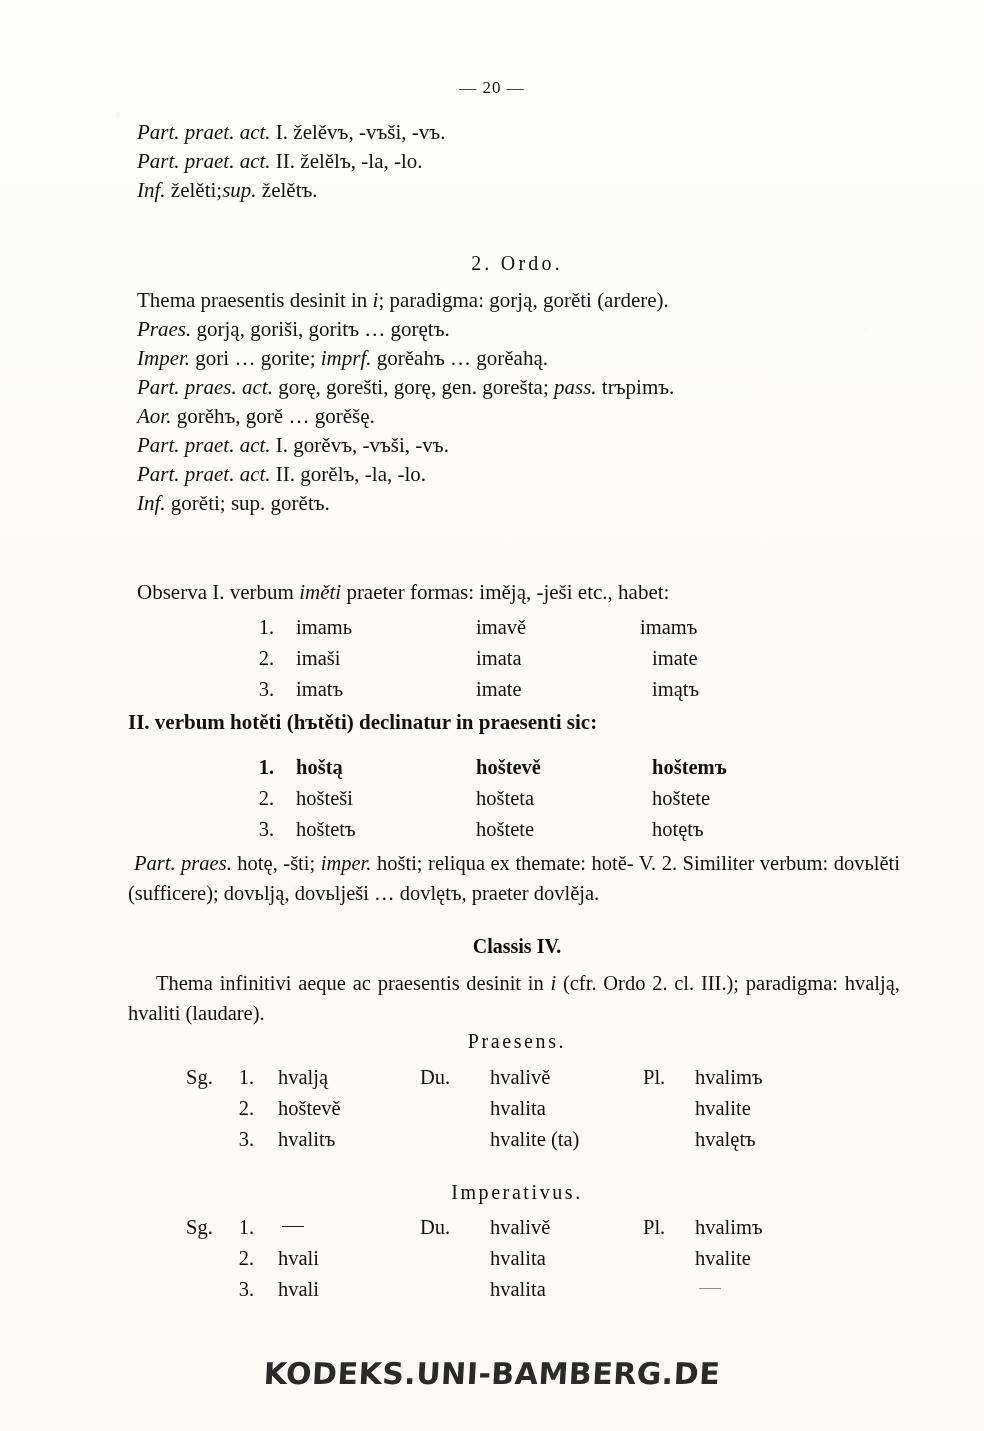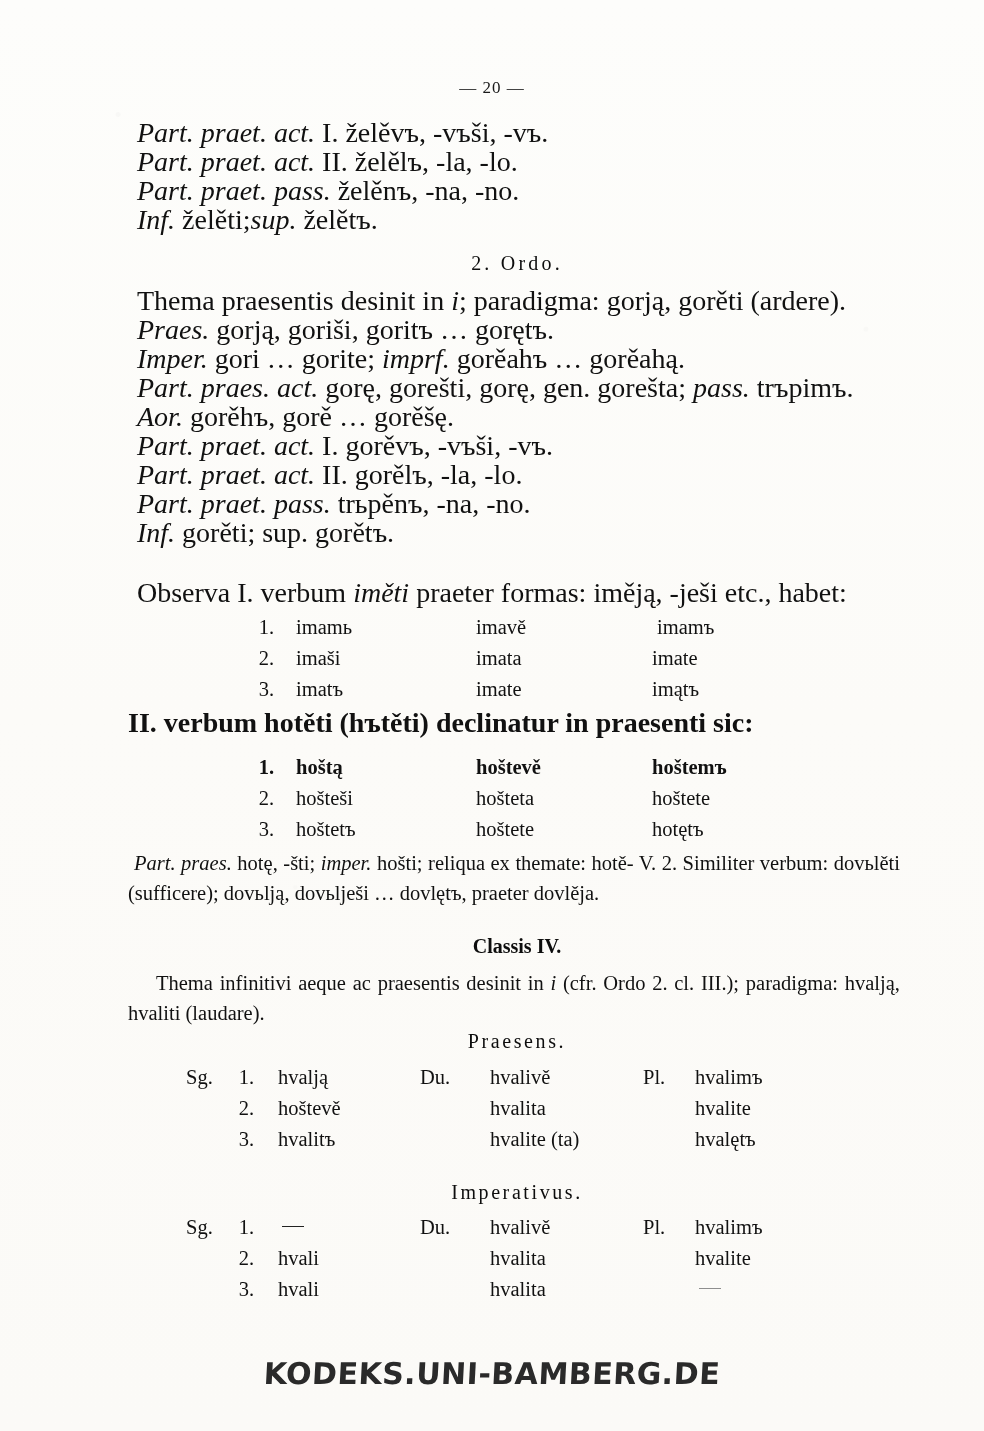--- a/index.html
+++ b/index.html
@@ -23,21 +23,21 @@
   .page{position:absolute;inset:0;}
 
   .pageno{
     position:absolute;top:78px;left:0;width:984px;text-align:center;
     font-size:17px;letter-spacing:1px;color:#1a1a1a;
   }
 
   .block{position:absolute;left:137px;width:760px;}
 
   .ln{
-    font-size:28px;line-height:29px;white-space:nowrap;color:#111;
+    font-size:21px;line-height:29px;white-space:nowrap;color:#111;
   }
   .ln i, .it{font-style:italic;}
 
   .ctr-head{
     text-align:center;font-size:20px;font-weight:bold;
   }
   .spaced{letter-spacing:2.6px;}
   .spaced-wide{letter-spacing:3.2px;font-weight:normal;}
 
   .para{
@@ -68,51 +68,49 @@
 
 <div class="paper"></div>
 
 <div class="page">
 
   <div class="pageno">— 20 —</div>
 
   <div class="block" style="top:118px;">
     <div class="ln"><i>Part. praet. act.</i><span> I. želěvъ, -vъši, -vъ.</span></div>
     <div class="ln"><i>Part. praet. act.</i><span> II. želělъ, -la, -lo.</span></div>
-    <div class="ln"><i>Part. praet. pass.</i><span> želěnъ, -na, -no.</span></div>
     <div class="ln"><i>Inf.</i><span> želěti;</span><i>sup.</i><span> želětъ.</span></div>
   </div>
 
   <div class="block" style="top:252px;width:760px;">
     <div class="ctr-head" style="font-weight:normal;"><span class="spaced-wide">2. Ordo.</span></div>
   </div>
 
   <div class="block" style="top:286px;">
     <div class="ln"><span>Thema praesentis desinit in </span><i>i</i><span>; paradigma: gorją, gorěti (ardere).</span></div>
 
     <div class="ln"><i>Praes.</i><span> gorją, goriši, goritъ … gorętъ.</span></div>
     <div class="ln"><i>Imper.</i><span> gori … gorite; </span><i>imprf.</i><span> gorěahъ … gorěahą.</span></div>
     <div class="ln"><i>Part. praes. act.</i><span> gorę, gorešti, gorę, gen. gorešta; </span><i>pass.</i><span> trъpimъ.</span></div>
     <div class="ln"><i>Aor.</i><span> gorěhъ, gorě … gorěšę.</span></div>
     <div class="ln"><i>Part. praet. act.</i><span> I. gorěvъ, -vъši, -vъ.</span></div>
     <div class="ln"><i>Part. praet. act.</i><span> II. gorělъ, -la, -lo.</span></div>
-    <div class="ln"><i>Part. praet. pass.</i><span> trьpěnъ, -na, -no.</span></div>
     <div class="ln"><i>Inf.</i><span> gorěti; sup. gorětъ.</span></div>
   </div>
 
   <div class="block" style="top:578px;">
     <div class="ln"><span>Observa I. verbum </span><i>iměti</i><span> praeter formas: iměją, -ješi etc., habet:</span></div>
   </div>
 
   <div class="ctab" style="top:612px;left:248px;">
     <div class="row">
       <span class="c num" style="left:0;">1.</span>
       <span class="c" style="left:48px;">imamь</span>
       <span class="c" style="left:228px;">imavě</span>
-      <span class="c" style="left:409px;text-align:center;">imamъ</span>
+      <span class="c" style="left:392px;text-align:center;">imamъ</span>
     </div>
     <div class="row">
       <span class="c num" style="left:0;">2.</span>
       <span class="c" style="left:48px;">imaši</span>
       <span class="c" style="left:228px;">imata</span>
       <span class="c" style="left:404px;">imate</span>
     </div>
     <div class="row">
       <span class="c num" style="left:0;">3.</span>
       <span class="c" style="left:48px;">imatъ</span>

